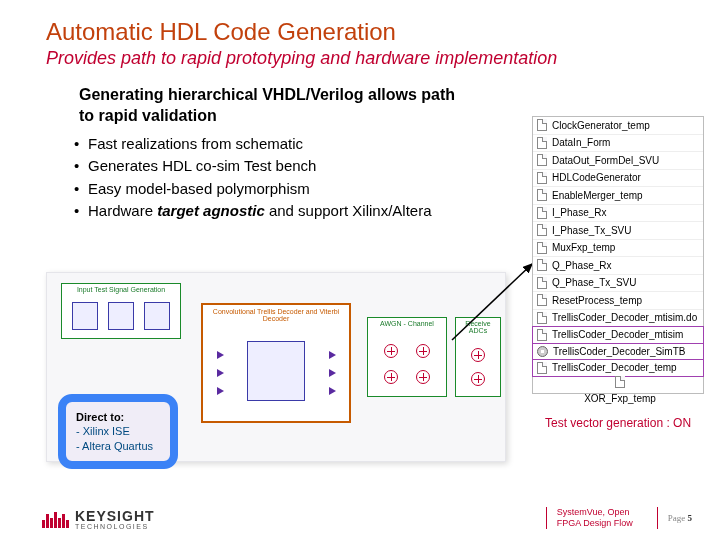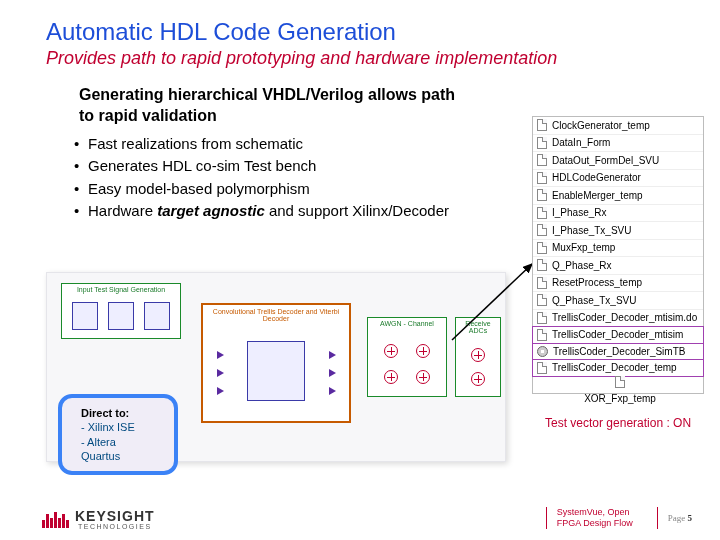--- a/index.html
+++ b/index.html
@@ -5,21 +5,21 @@
   * { box-sizing: border-box; margin: 0; padding: 0; }
   body {
     width: 720px;
     height: 540px;
     font-family: Arial, Helvetica, sans-serif;
     background: #fff;
     position: relative;
     overflow: hidden;
   }
   .title {
-    color: #1d4ed8;
+    color: #c2410c;
     font-size: 24px;
     font-weight: 400;
     padding: 18px 0 0 46px;
   }
   .subtitle {
     color: #c00030;
     font-size: 18px;
     font-style: italic;
     font-weight: 400;
     padding: 2px 0 0 46px;
@@ -83,22 +83,22 @@
     border-top: 4px solid transparent;
     border-bottom: 4px solid transparent;
     border-left: 7px solid #5a2aa0;
   }
 
   .callout {
     position: absolute;
     left: 58px;
     top: 394px;
     width: 120px;
-    padding: 8px 19px;
-    border: 4px solid #3b82f6;
+    padding: 8px 10px;
+    border: 8px solid #3b82f6;
     border-radius: 14px;
     background: #f0edf7;
     font-size: 11px;
     line-height: 1.3;
   }
   .callout .hd { font-weight: bold; }
   .callout .ln { color: #004a80; }
 
   .filelist {
     position: absolute;
@@ -175,21 +175,21 @@
   .logo-mark {
     display: flex;
     gap: 1px;
     align-items: flex-end;
   }
   .logo-mark span {
     width: 3px;
     background: #c00030;
     display: block;
   }
-  .logo-text { line-height: 1; text-align: center; }
+  .logo-text { line-height: 1; }
   .logo-text .k {
     font-size: 14px;
     font-weight: bold;
     letter-spacing: 1px;
     color: #333;
   }
   .logo-text .t {
     font-size: 7px;
     letter-spacing: 1.5px;
     color: #555;
@@ -213,21 +213,21 @@
 
 <div class="title">Automatic HDL Code Generation</div>
 <div class="subtitle">Provides path to rapid prototyping and hardware implementation</div>
 <div class="lead">Generating hierarchical VHDL/Verilog allows path to rapid validation</div>
 
 <ul class="bullets">
   <li>Fast realizations from schematic</li>
   <li>Generates HDL co-sim Test bench</li>
   <li>Easy model-based polymorphism</li>
   <li>
-    <span>Hardware </span><span class="ta">target agnostic</span><span> and support Xilinx/Decoder</span>
+    <span>Hardware </span><span class="ta">target agnostic</span><span> and support Xilinx/Altera</span>
   </li>
 </ul>
 
 <div class="diagram">
   <div class="d-box" style="left:14px;top:10px;width:120px;height:56px;border-color:#1a8a2a;">
     <div style="padding:2px;color:#1a7a2a;">Input Test Signal Generation</div>
     <div class="d-inner" style="left:10px;top:18px;width:26px;height:28px;"></div>
     <div class="d-inner" style="left:46px;top:18px;width:26px;height:28px;"></div>
     <div class="d-inner" style="left:82px;top:18px;width:26px;height:28px;"></div>
   </div>
@@ -303,25 +303,25 @@
       <div class="row">
         <div class="file-icon"></div>
         <span>MuxFxp_temp</span>
       </div>
       <div class="row">
         <div class="file-icon"></div>
         <span>Q_Phase_Rx</span>
       </div>
       <div class="row">
         <div class="file-icon"></div>
+        <span>Q_Phase_Tx_SVU</span>
+      </div>
+      <div class="row">
+        <div class="file-icon"></div>
         <span>ResetProcess_temp</span>
-      </div>
-      <div class="row">
-        <div class="file-icon"></div>
-        <span>Q_Phase_Tx_SVU</span>
       </div>
       <div class="row">
         <div class="file-icon"></div>
         <span>TrellisCoder_Decoder_mtisim.do</span>
       </div>
       <div class="row hl">
         <div class="file-icon"></div>
         <span>TrellisCoder_Decoder_mtisim</span>
       </div>
       <div class="row hl">

